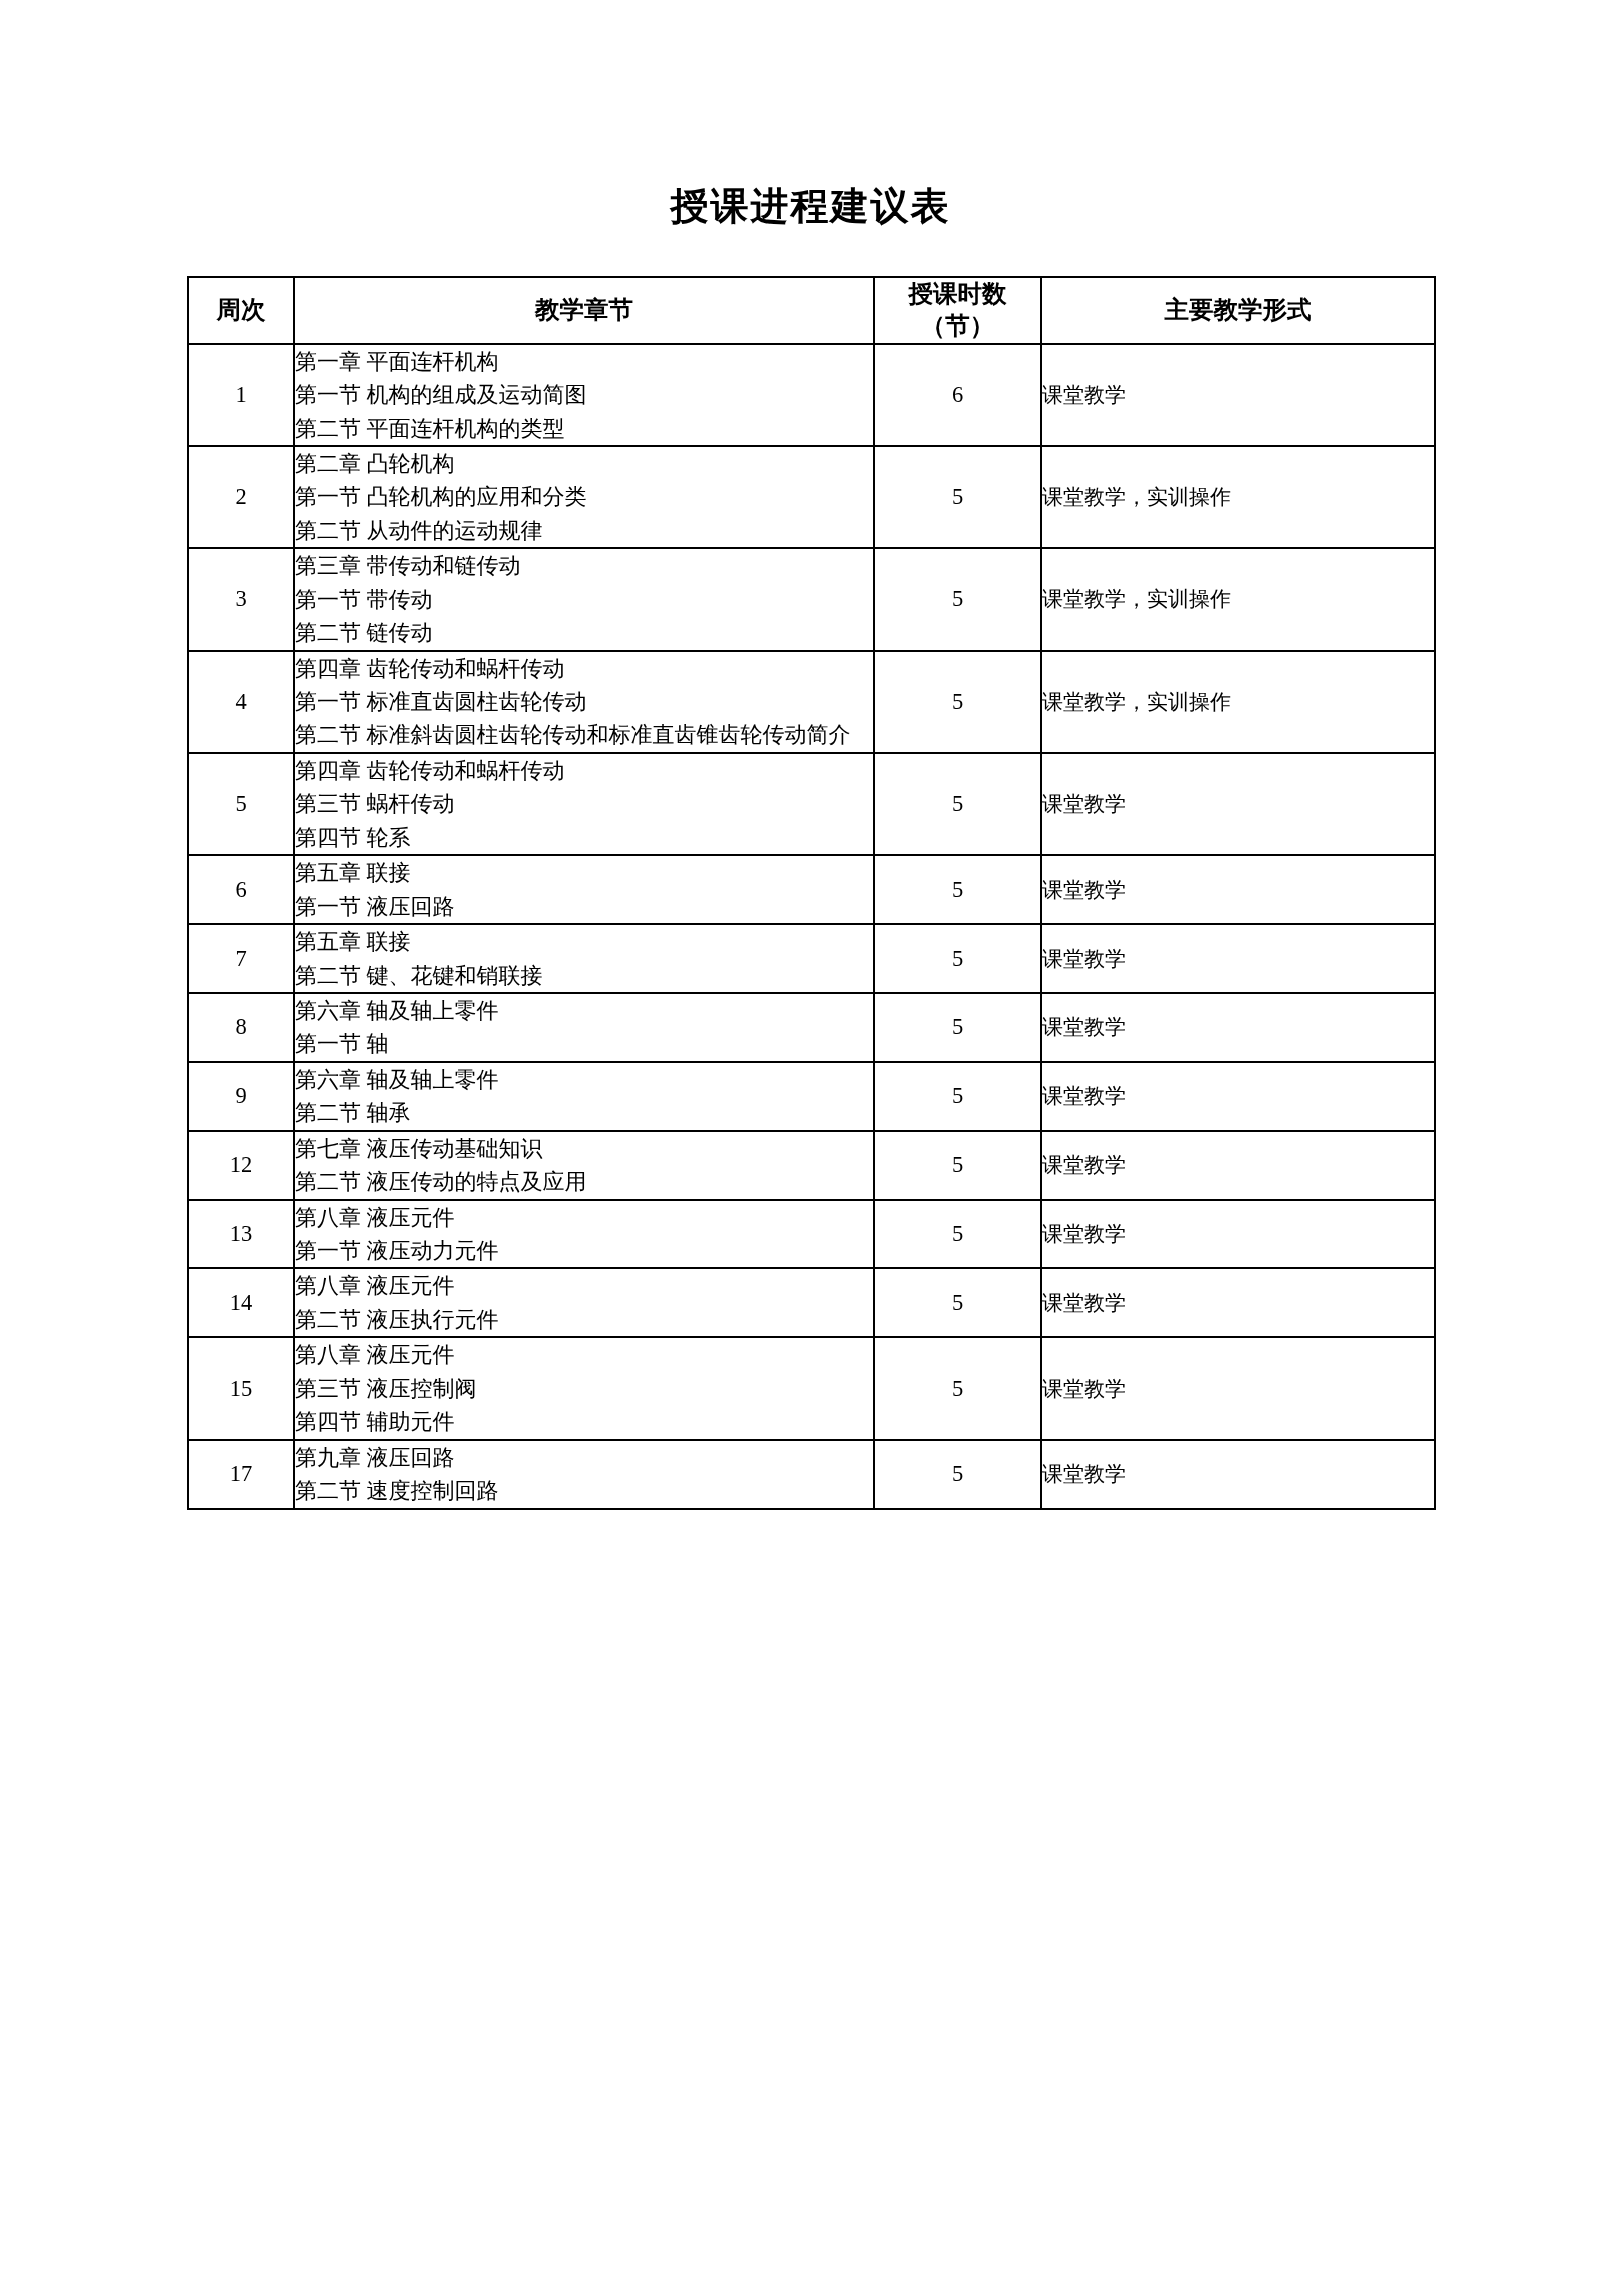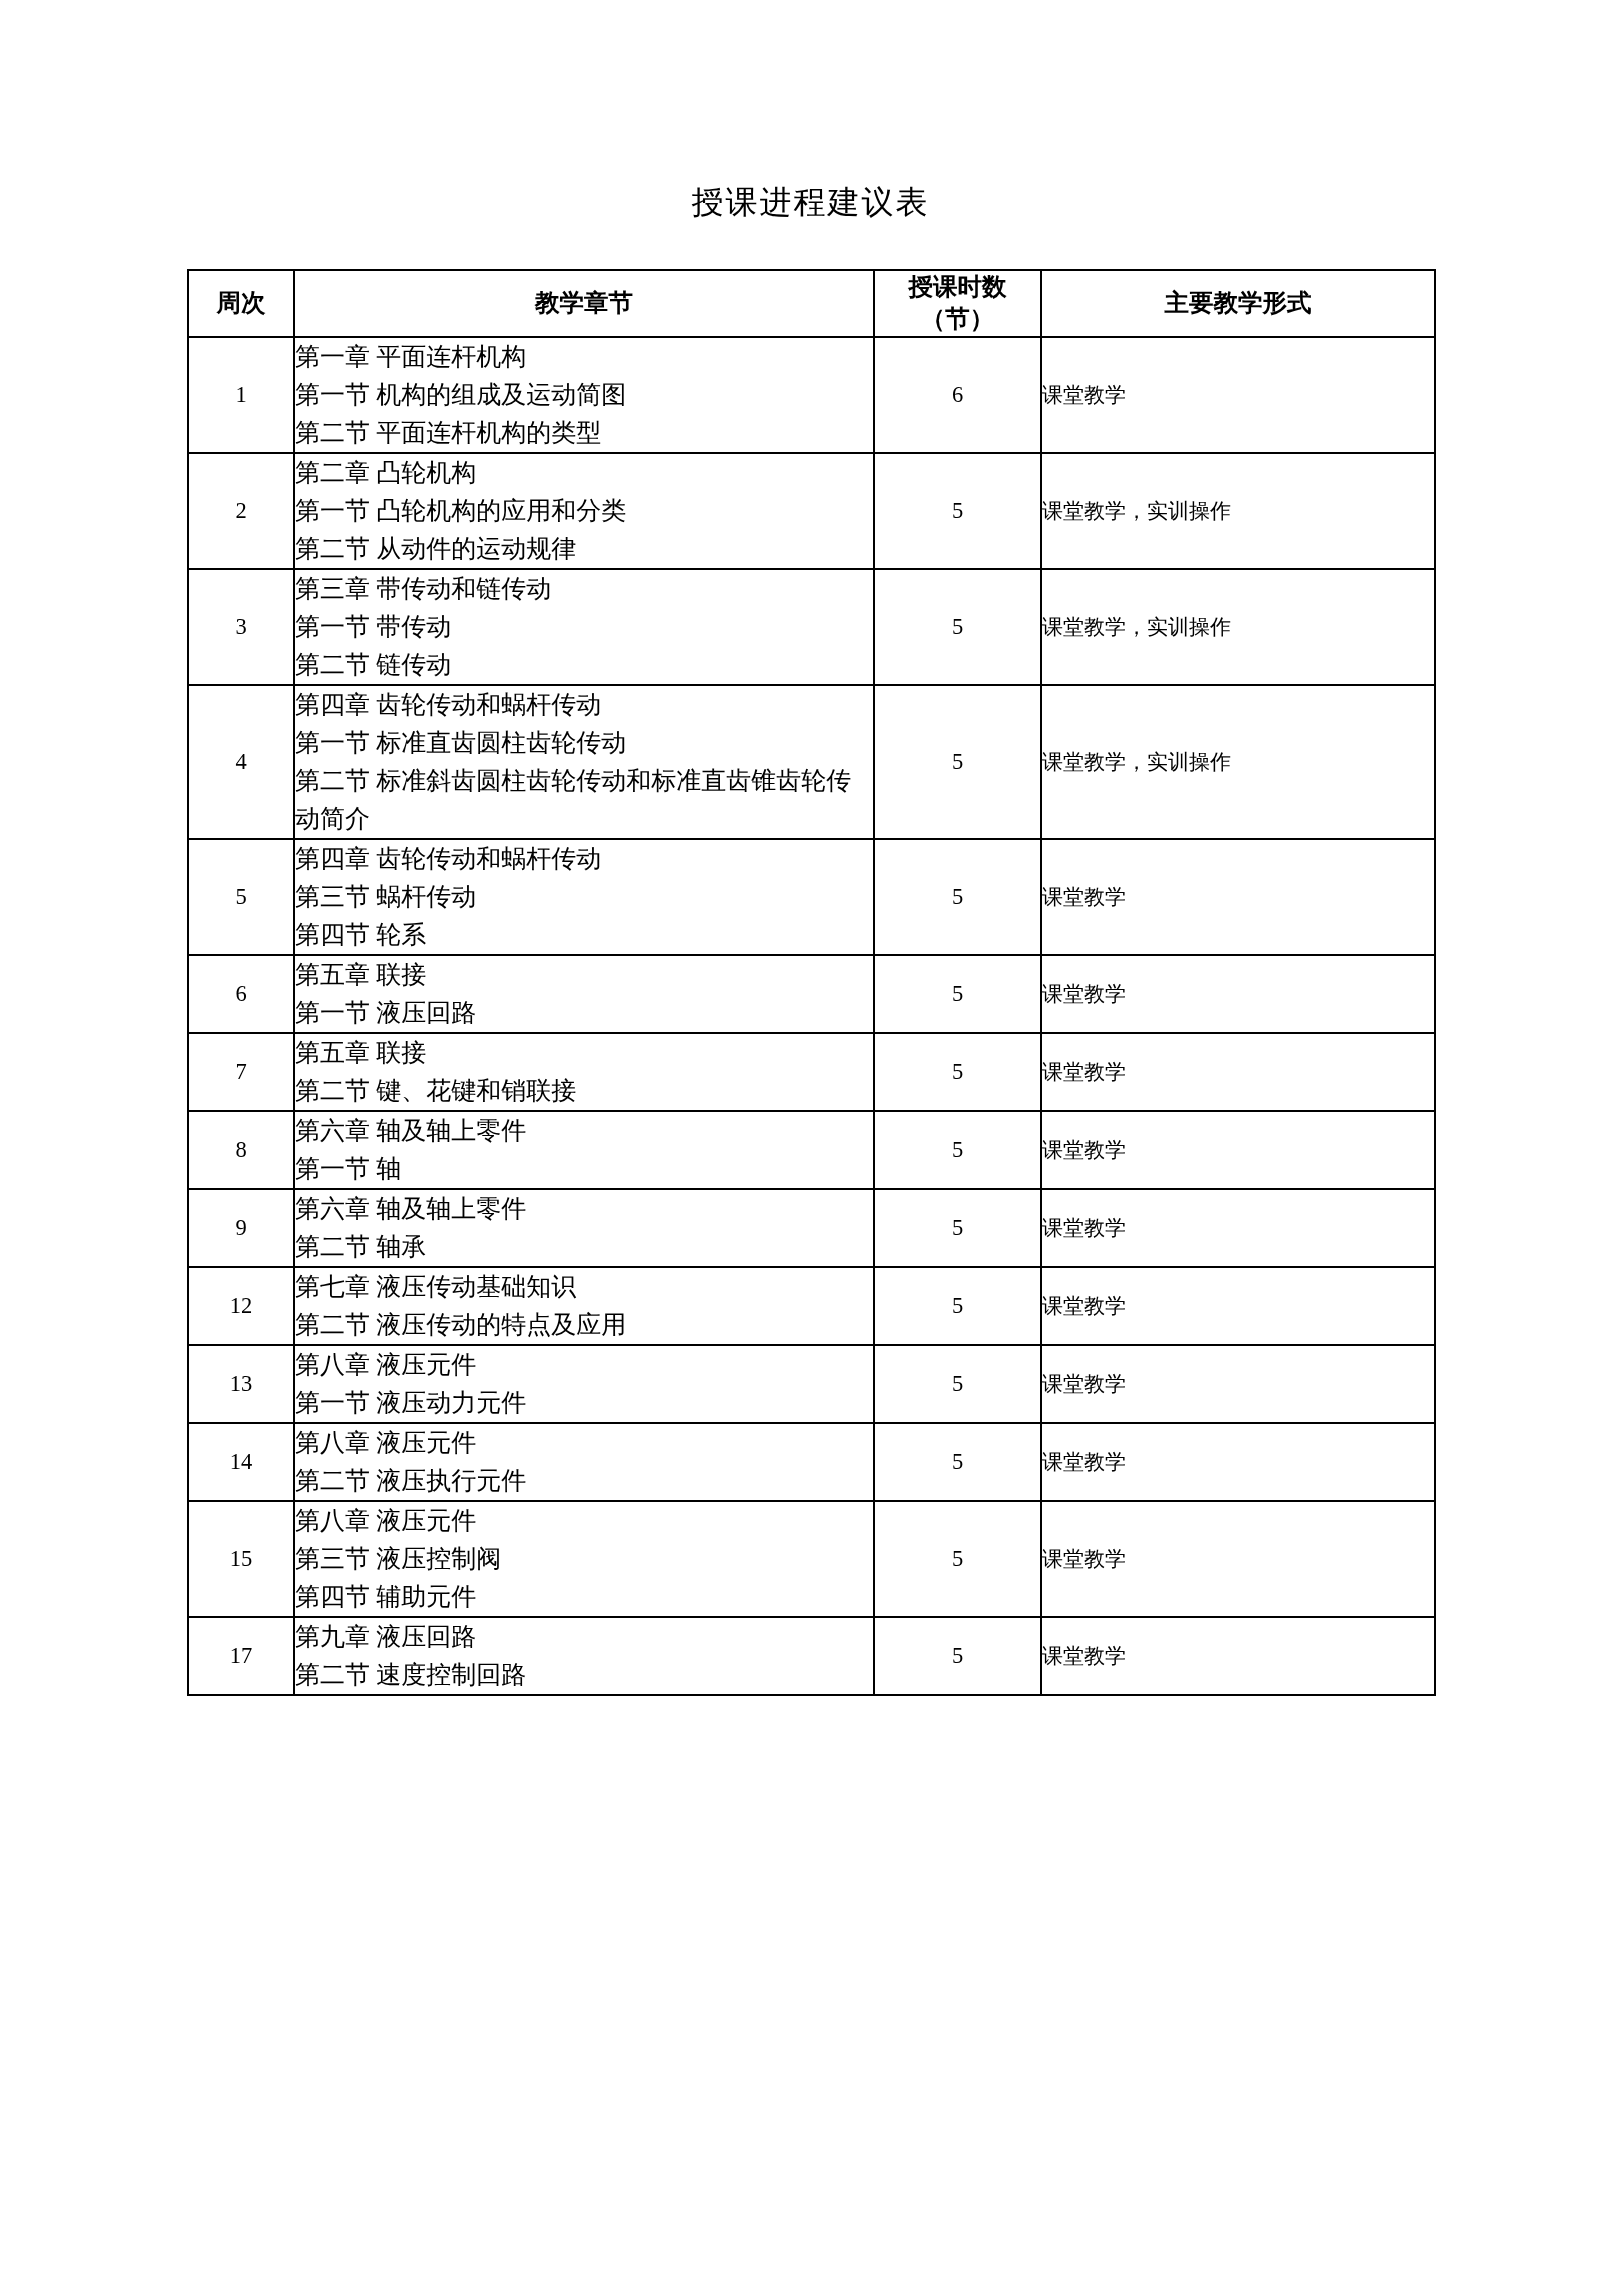--- a/index.html
+++ b/index.html
@@ -17,22 +17,22 @@
   .page {
     width: 1621px;
     height: 2293px;
     box-sizing: border-box;
     padding: 0;
     position: relative;
   }
   .doc-title {
     text-align: center;
     font-family: "DejaVu Serif", "Liberation Serif", serif;
-    font-weight: normal;
-    font-size: 32px;
+    font-weight: bold;
+    font-size: 38px;
     letter-spacing: 2px;
     margin-top: 181px;
     margin-bottom: 0;
   }
   .table-wrap {
     margin: 39px auto 0 auto;
     width: 1247px;
   }
   table.schedule {
     border-collapse: collapse;
@@ -58,21 +58,21 @@
     text-align: center;
     line-height: 1.32;
     padding: 13.7px 3.9px;
   }
   td.week {
     text-align: center;
     font-size: 22.5px;
     font-family: "Liberation Serif", serif;
   }
   td.chapter {
-    font-size: 25px;
+    font-size: 22px;
     line-height: 1.52;
     padding: 8.8px 5.9px 8.8px 15.7px;
     text-align: left;
   }
   td.chapter .ln { display: block; white-space: normal; }
   td.hours {
     text-align: center;
     font-size: 22.5px;
     font-family: "Liberation Serif", serif;
   }

